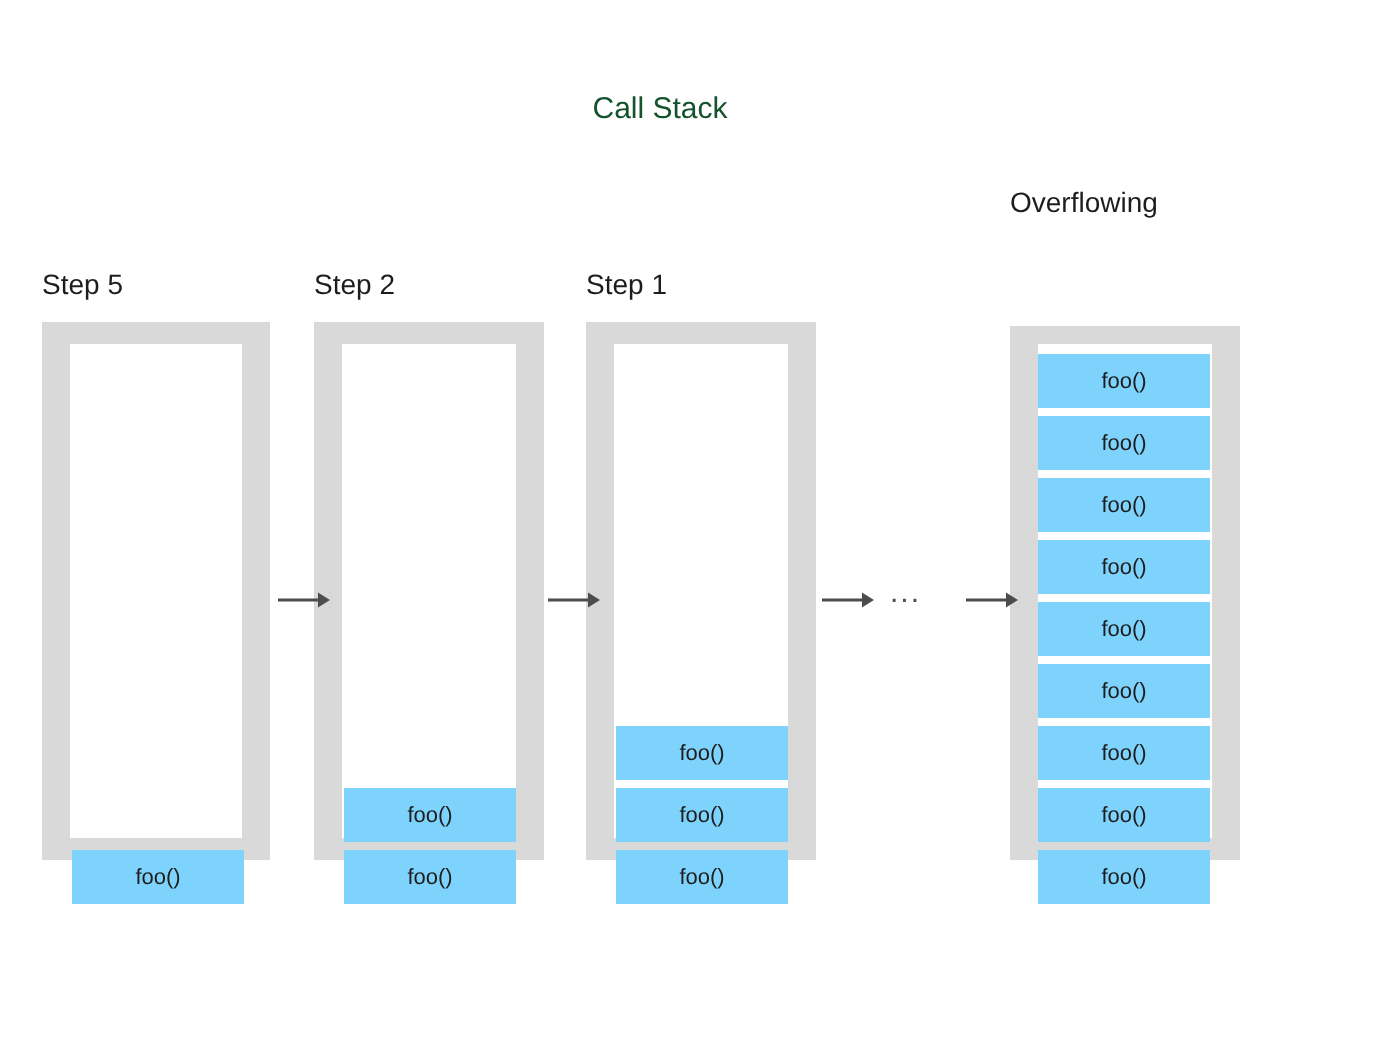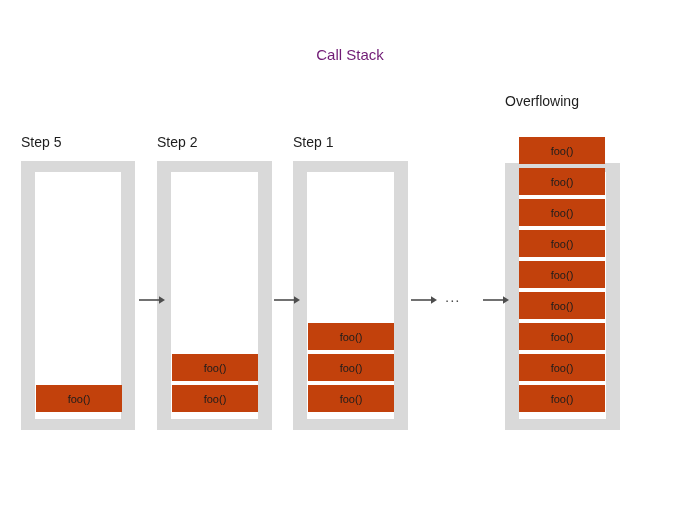--- a/index.html
+++ b/index.html
@@ -18,23 +18,22 @@
 
   
   .diagram-title {
     position: absolute;
     left: 0;
     top: 45px;
     width: 660px;
     text-align: center;
     font-size: 15px;
     line-height: 20px;
-    color: #701a75;
+    color: #14532d;
     white-space: nowrap;
-    padding-left: 20px;
   }
 
   .col-title {
     position: absolute;
     font-size: 14px;
     line-height: 18px;
     color: #1d1d1d;
     text-align: left;
     white-space: nowrap;
   }
@@ -47,29 +46,30 @@
   }
   .stack-inner {
     position: absolute;
     background: #ffffff;
     box-sizing: border-box;
   }
 
   
   .frame {
     position: absolute;
-    background: #c2410c;
+    background: #7dd3fc;
     box-sizing: border-box;
     display: flex;
     align-items: center;
     justify-content: center;
     font-size: 11px;
     line-height: 14px;
     color: #1d1d1d;
     white-space: nowrap;
+    margin-top: 40px;
   }
 
   
   .arrow {
     position: absolute;
     width: 26px;
     height: 14px;
     top: 293px;
   }
   .arrow svg { display: block; }

